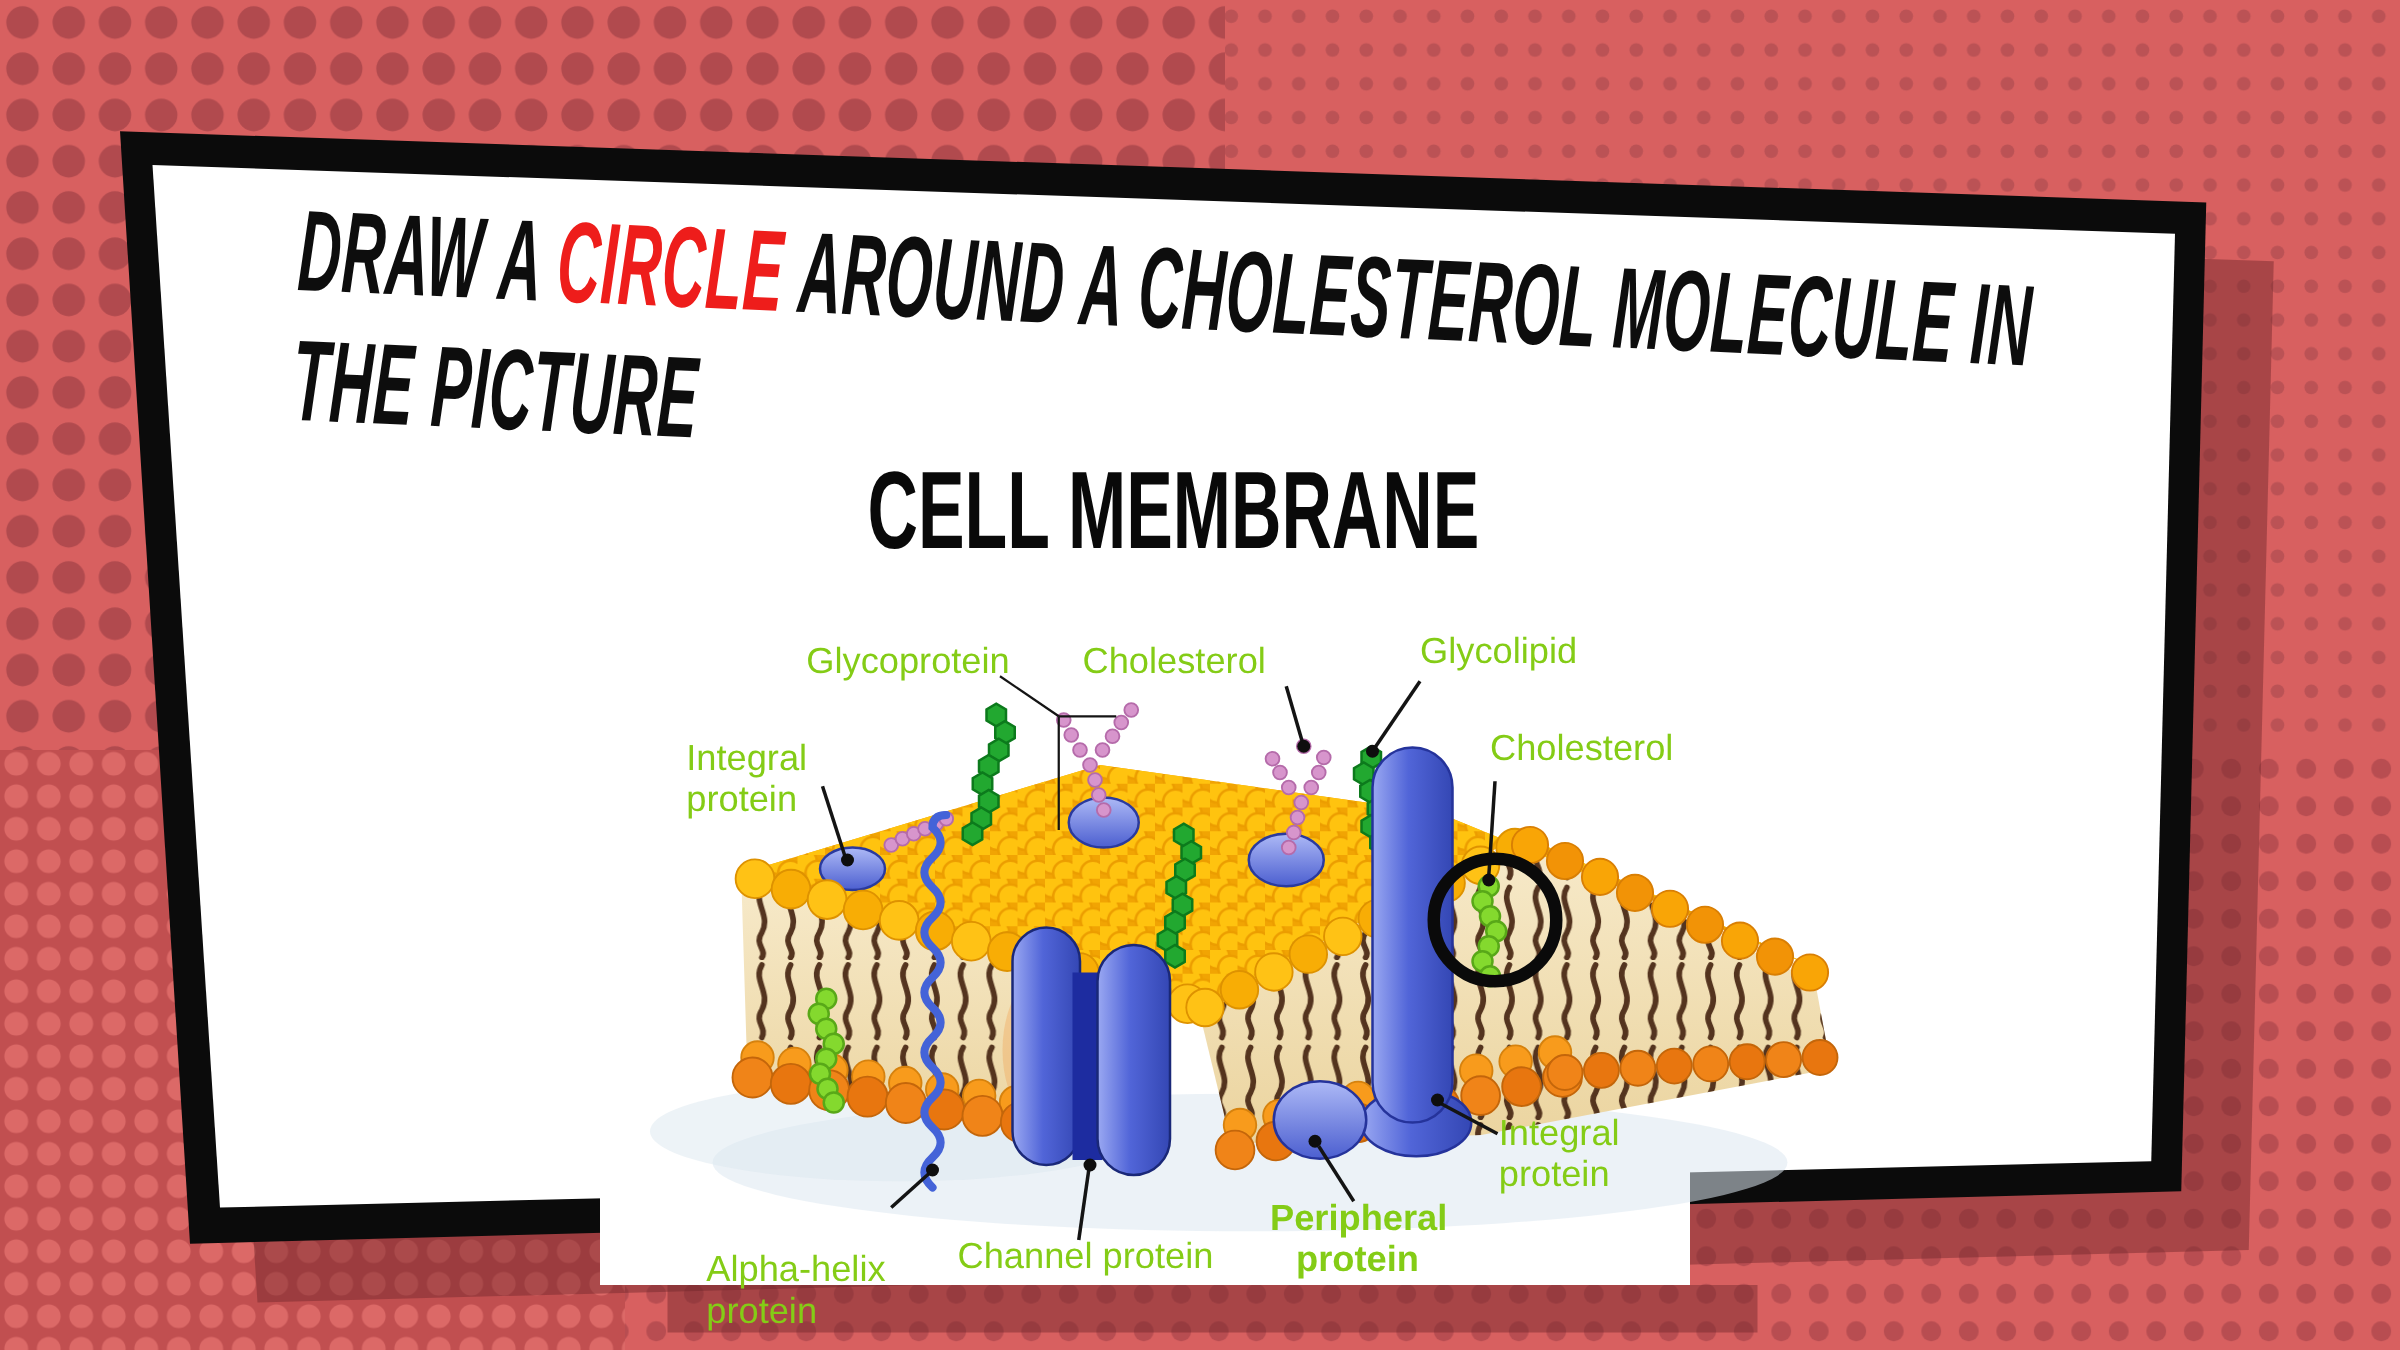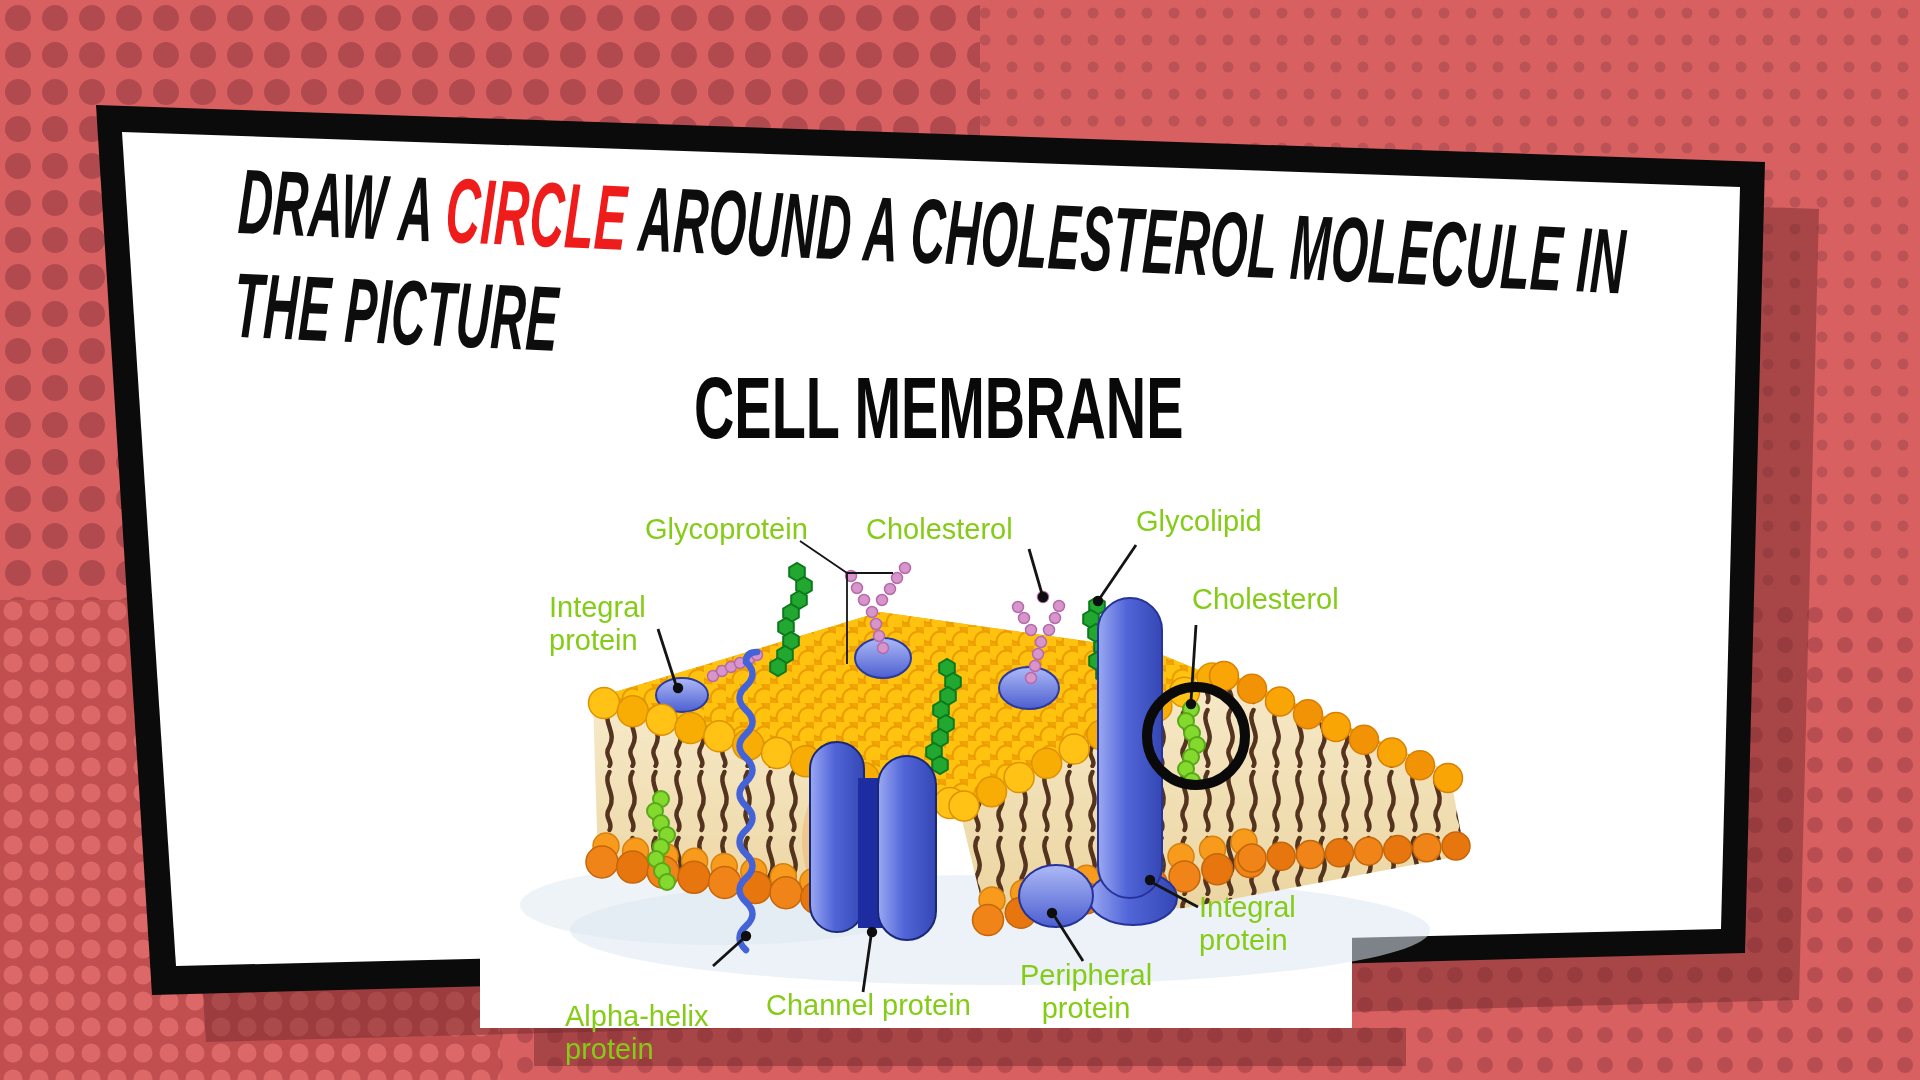--- a/index.html
+++ b/index.html
@@ -13,21 +13,21 @@
            letter-spacing:1px;transform:scaleX(.52);transform-origin:0 0;
            white-space:pre;}
   .hl-red{color:#ee1d1b;}
   
   .mem-title{position:absolute;left:694px;top:360px;
              font:bold 88px/96px "Liberation Sans",sans-serif;color:#090909;
              transform:scaleX(.635);transform-origin:0 0;white-space:pre;}
   
   .lbl{position:absolute;font:29px/33px "Liberation Sans",sans-serif;
        color:#84cc16;white-space:pre-line;}
-  .lbl-center{text-align:center;width:140px;}
+  .lbl-center{text-align:center;width:140px;font-weight:bold;}
   .panel-hit{position:absolute;left:480px;top:300px;width:872px;height:728px;}
 </style>
 </head>
 <body>
 <div class="stage">
 
 <svg id="scene" width="1920" height="1080" viewBox="0 0 1920 1080">
   <defs>
     <pattern id="dotsBig" width="37" height="37" patternUnits="userSpaceOnUse">
       <circle cx="18" cy="18" r="13" fill="#B14A4E"></circle>

